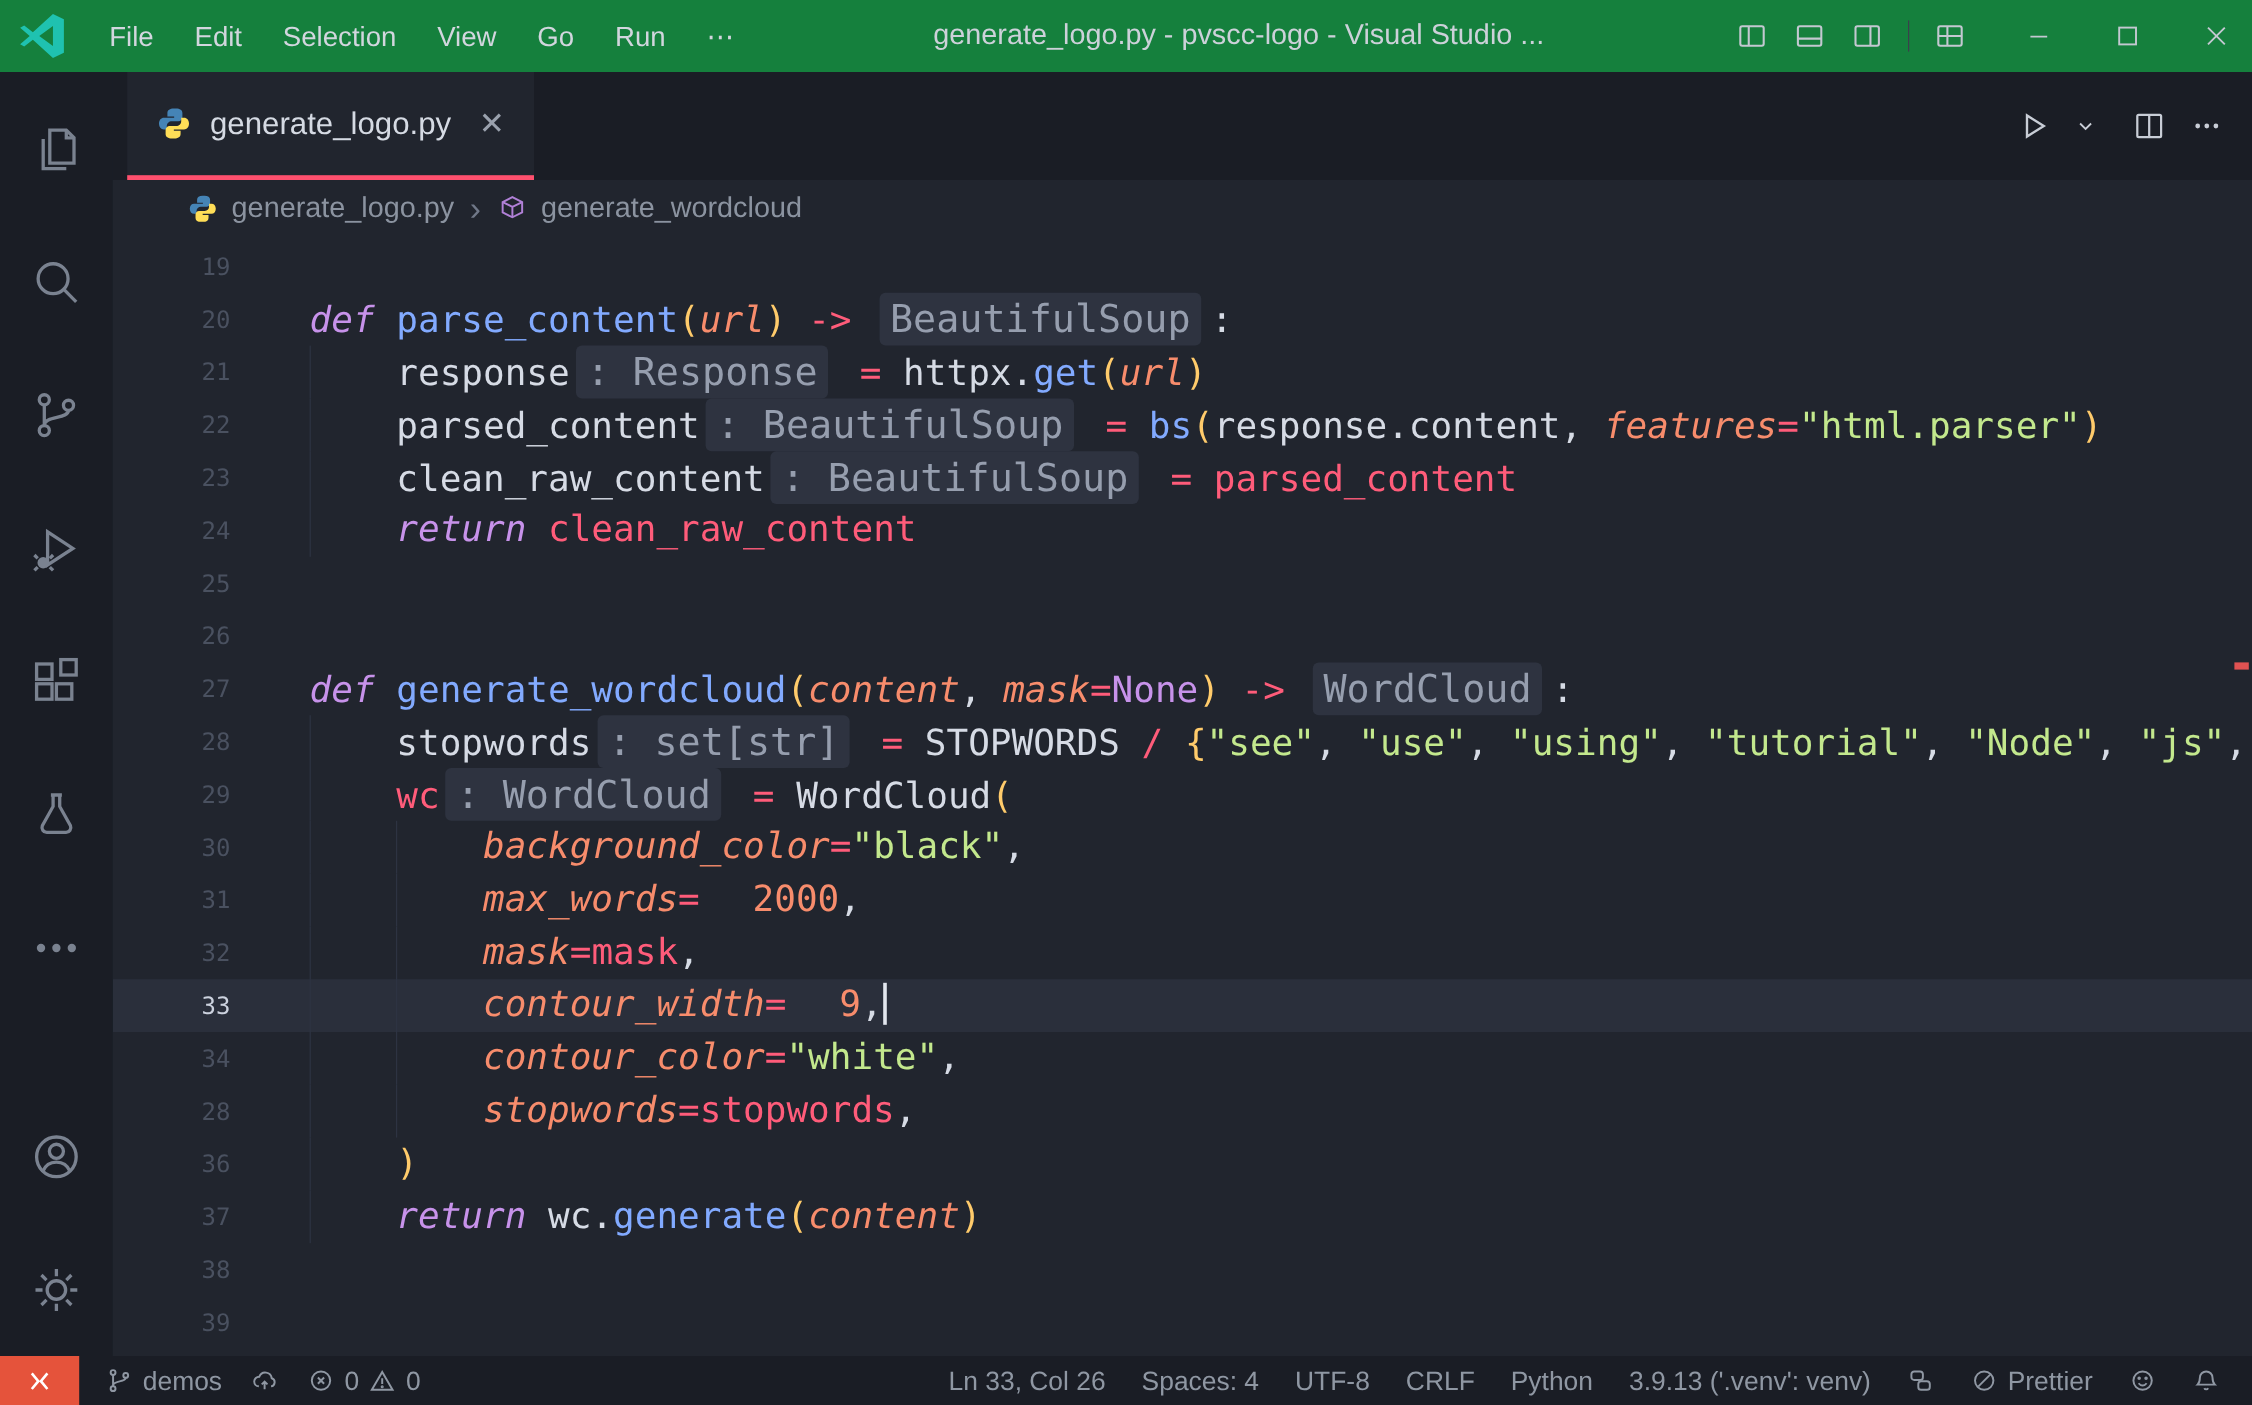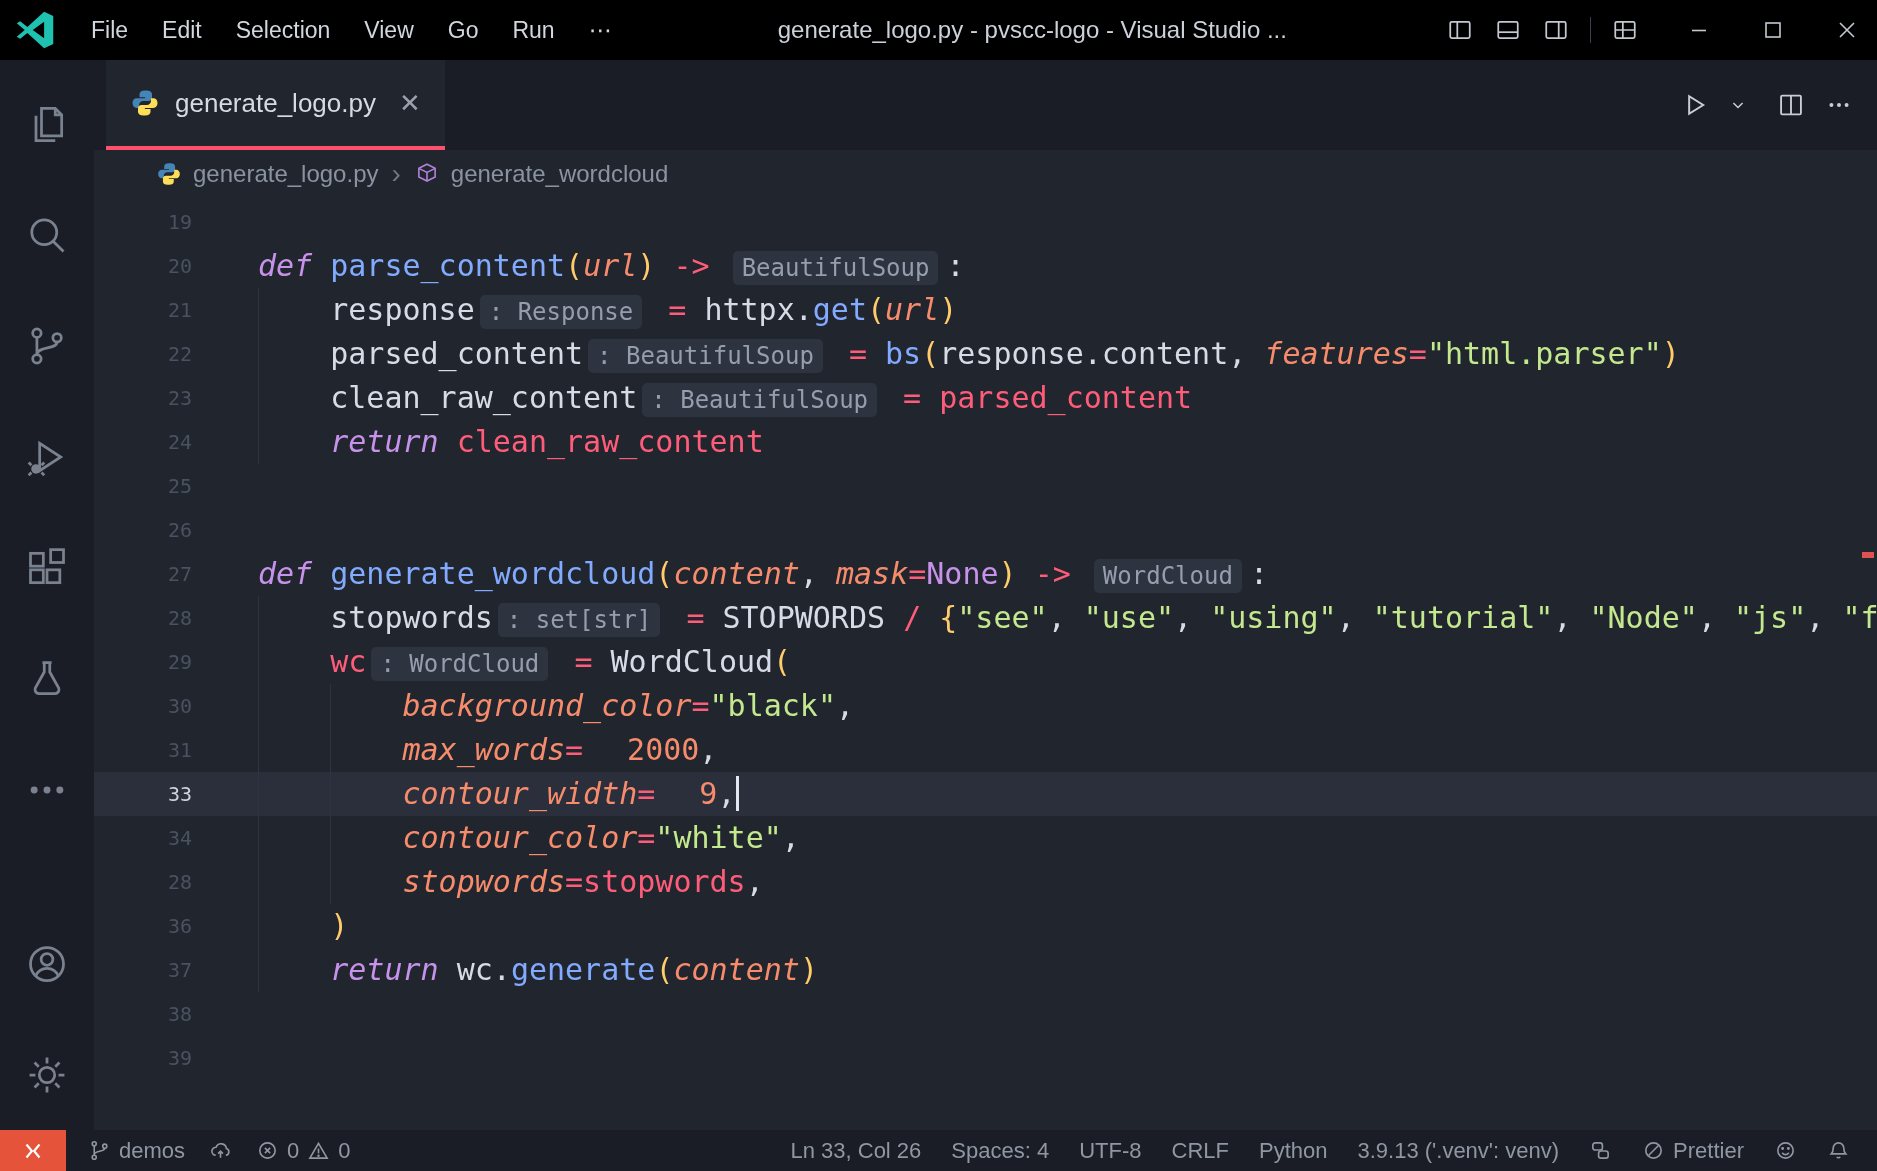--- a/index.html
+++ b/index.html
@@ -1,21 +1,21 @@
 <!DOCTYPE html>
 <html><head>
 <meta charset="utf-8">
 <style>
   * { box-sizing: border-box; margin: 0; padding: 0; }
   html,body { width:1877px; height:1171px; overflow:hidden; }
   body { background:#21252e; font-family:"Liberation Sans", sans-serif; }
   .window { width:100%; height:100%; display:flex; flex-direction:column; }
 
   
-  .titlebar { height:60px; background:#000000; display:flex; align-items:center; flex:0 0 auto; }
+  .titlebar { height:60px; background:#15803d; display:flex; align-items:center; flex:0 0 auto; }
   .logo { width:38px; height:38px; margin:0 20px 0 16px; flex:0 0 auto; }
   .menus { display:flex; align-items:center; }
   .menu-item { padding:6px 17px; font-size:23px; color:#d2d6de; border-radius:7px; white-space:nowrap; }
   .window-title { flex:1; text-align:center; font-size:24px; color:#ccd1d9; white-space:nowrap; overflow:hidden; text-overflow:ellipsis; padding:0 16px; }
   .tb-controls { display:flex; align-items:center; margin-right:6px; }
   .tb-icon { width:48px; height:48px; display:flex; align-items:center; justify-content:center; color:#c3c8d1; }
   .tb-icon svg { width:26px; height:26px; }
   .tb-icon.win svg { width:24px; height:24px; }
   .tb-sep { width:1px; height:26px; background:#3a404c; margin:0 10px; }
   .tb-gap { width:26px; }
@@ -58,21 +58,21 @@
   .tk-kw { color:#c792ea; font-style:italic; }
   .tk-kc { color:#c792ea; }
   .tk-fn { color:#82aaff; }
   .tk-pa { color:#f78c6c; font-style:italic; }
   .tk-st { color:#c3e88d; }
   .tk-nu { color:#f78c6c;margin-left:44px; }
   .tk-op { color:#ff5c7a; }
   .tk-br { color:#ffcb6b; }
   .tk-df { color:#d6dbe5; }
   .tk-rd { color:#ff5c7a; }
-  .tk-hint { background:#2e3340; color:#969eae; border-radius:5px; padding:3px 9px; margin:0 8px 0 5px; font-size:24px; font-style:normal; }
+  .tk-hint { background:#2e3340; color:#969eae; border-radius:5px; padding:3px 9px; margin:0 8px 0 5px; font-size:32px; font-style:normal; }
 
   .overview-mark { position:absolute; right:3px; top:354px; width:12px; height:6px; background:#e05252; }
 
   
   .statusbar { height:41px; background:#1a1d25; display:flex; align-items:center; color:#8f97a3; font-size:22px; flex:0 0 auto; }
   .sb-remote { width:66px; height:100%; background:#e5533b; color:#fff; display:flex; align-items:center; justify-content:center; margin-right:10px; }
   .sb-remote svg { width:26px; height:26px; }
   .sb-item { display:flex; align-items:center; gap:8px; padding:0 12px; white-space:nowrap; }
   .sb-item svg { width:23px; height:23px; }
   .sb-right { margin-left:auto; display:flex; align-items:center; padding-right:12px; }
@@ -270,20 +270,21 @@
           <div class="code-line"><span class="gutter">22</span><span class="line-content"><i class="guide" style="left: 66px;"></i><span class="tk-df">    parsed_content</span><span class="tk-hint">: BeautifulSoup</span><span class="tk-df"> </span><span class="tk-op">=</span><span class="tk-df"> </span><span class="tk-fn">bs</span><span class="tk-br">(</span><span class="tk-df">response.content</span><span class="tk-df">, </span><span class="tk-pa">features</span><span class="tk-op">=</span><span class="tk-st">"html.parser"</span><span class="tk-br">)</span></span></div>
           <div class="code-line"><span class="gutter">23</span><span class="line-content"><i class="guide" style="left: 66px;"></i><span class="tk-df">    clean_raw_content</span><span class="tk-hint">: BeautifulSoup</span><span class="tk-df"> </span><span class="tk-op">=</span><span class="tk-df"> </span><span class="tk-rd">parsed_content</span></span></div>
           <div class="code-line"><span class="gutter">24</span><span class="line-content"><i class="guide" style="left: 66px;"></i><span class="tk-kw">    return </span><span class="tk-rd">clean_raw_content</span></span></div>
           <div class="code-line"><span class="gutter">25</span><span class="line-content"></span></div>
           <div class="code-line"><span class="gutter">26</span><span class="line-content"></span></div>
           <div class="code-line"><span class="gutter">27</span><span class="line-content"><span class="tk-kw">def </span><span class="tk-fn">generate_wordcloud</span><span class="tk-br">(</span><span class="tk-pa">content</span><span class="tk-df">, </span><span class="tk-pa">mask</span><span class="tk-op">=</span><span class="tk-kc">None</span><span class="tk-br">)</span><span class="tk-df"> </span><span class="tk-op">-&gt;</span><span class="tk-df"> </span><span class="tk-hint">WordCloud</span><span class="tk-df">:</span></span></div>
           <div class="code-line"><span class="gutter">28</span><span class="line-content"><i class="guide" style="left: 66px;"></i><span class="tk-df">    stopwords</span><span class="tk-hint">: set[str]</span><span class="tk-df"> </span><span class="tk-op">=</span><span class="tk-df"> </span><span class="tk-df">STOPWORDS</span><span class="tk-df"> </span><span class="tk-op">/</span><span class="tk-df"> </span><span class="tk-br">{</span><span class="tk-st">"see"</span><span class="tk-df">, </span><span class="tk-st">"use"</span><span class="tk-df">, </span><span class="tk-st">"using"</span><span class="tk-df">, </span><span class="tk-st">"tutorial"</span><span class="tk-df">, </span><span class="tk-st">"Node"</span><span class="tk-df">, </span><span class="tk-st">"js"</span><span class="tk-df">, </span><span class="tk-st">"f</span></span></div>
           <div class="code-line"><span class="gutter">29</span><span class="line-content"><i class="guide" style="left: 66px;"></i><span class="tk-rd">    wc</span><span class="tk-hint">: WordCloud</span><span class="tk-df"> </span><span class="tk-op">=</span><span class="tk-df"> </span><span class="tk-df">WordCloud</span><span class="tk-br">(</span></span></div>
           <div class="code-line"><span class="gutter">30</span><span class="line-content"><i class="guide" style="left: 66px;"></i><i class="guide" style="left: 138px;"></i><span class="tk-pa">        background_color</span><span class="tk-op">=</span><span class="tk-st">"black"</span><span class="tk-df">,</span></span></div>
           <div class="code-line"><span class="gutter">31</span><span class="line-content"><i class="guide" style="left: 66px;"></i><i class="guide" style="left: 138px;"></i><span class="tk-pa">        max_words</span><span class="tk-op">=</span><span class="tk-nu">2000</span><span class="tk-df">,</span></span></div>
+          <div class="code-line"><span class="gutter">32</span><span class="line-content"><i class="guide" style="left: 66px;"></i><i class="guide" style="left: 138px;"></i><span class="tk-pa">        mask</span><span class="tk-op">=</span><span class="tk-rd">mask</span><span class="tk-df">,</span></span></div>
           <div class="code-line current"><span class="gutter">33</span><span class="line-content"><i class="guide" style="left: 66px;"></i><i class="guide" style="left: 138px;"></i><span class="tk-pa">        contour_width</span><span class="tk-op">=</span><span class="tk-nu">9</span><span class="tk-df">,</span><i class="cursor"></i></span></div>
           <div class="code-line"><span class="gutter">34</span><span class="line-content"><i class="guide" style="left: 66px;"></i><i class="guide" style="left: 138px;"></i><span class="tk-pa">        contour_color</span><span class="tk-op">=</span><span class="tk-st">"white"</span><span class="tk-df">,</span></span></div>
           <div class="code-line"><span class="gutter">28</span><span class="line-content"><i class="guide" style="left: 66px;"></i><i class="guide" style="left: 138px;"></i><span class="tk-pa">        stopwords</span><span class="tk-op">=</span><span class="tk-rd">stopwords</span><span class="tk-df">,</span></span></div>
           <div class="code-line"><span class="gutter">36</span><span class="line-content"><i class="guide" style="left: 66px;"></i><span class="tk-br">    )</span></span></div>
           <div class="code-line"><span class="gutter">37</span><span class="line-content"><i class="guide" style="left: 66px;"></i><span class="tk-kw">    return </span><span class="tk-df">wc.</span><span class="tk-fn">generate</span><span class="tk-br">(</span><span class="tk-pa">content</span><span class="tk-br">)</span></span></div>
           <div class="code-line"><span class="gutter">38</span><span class="line-content"></span></div>
           <div class="code-line"><span class="gutter">39</span><span class="line-content"></span></div>
         </div>
     </div>
   </div>

